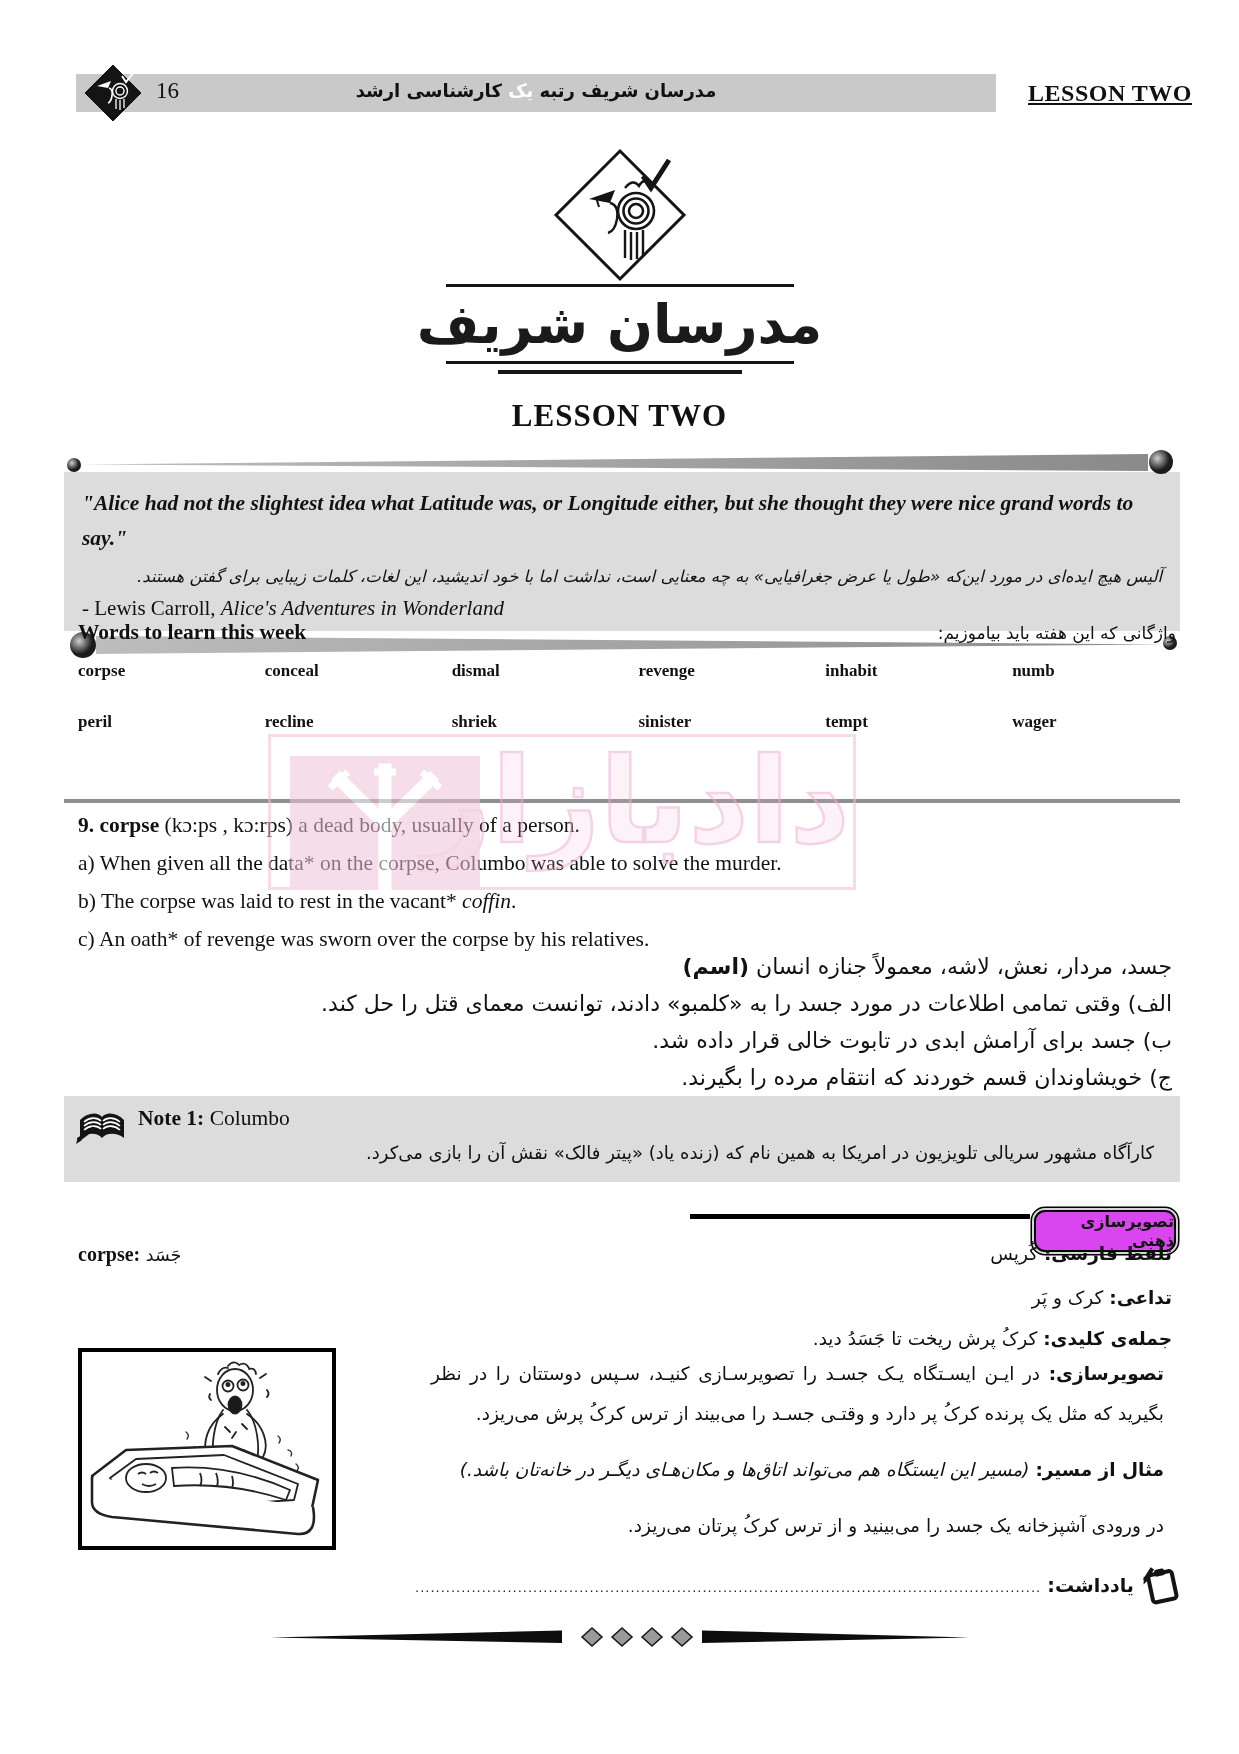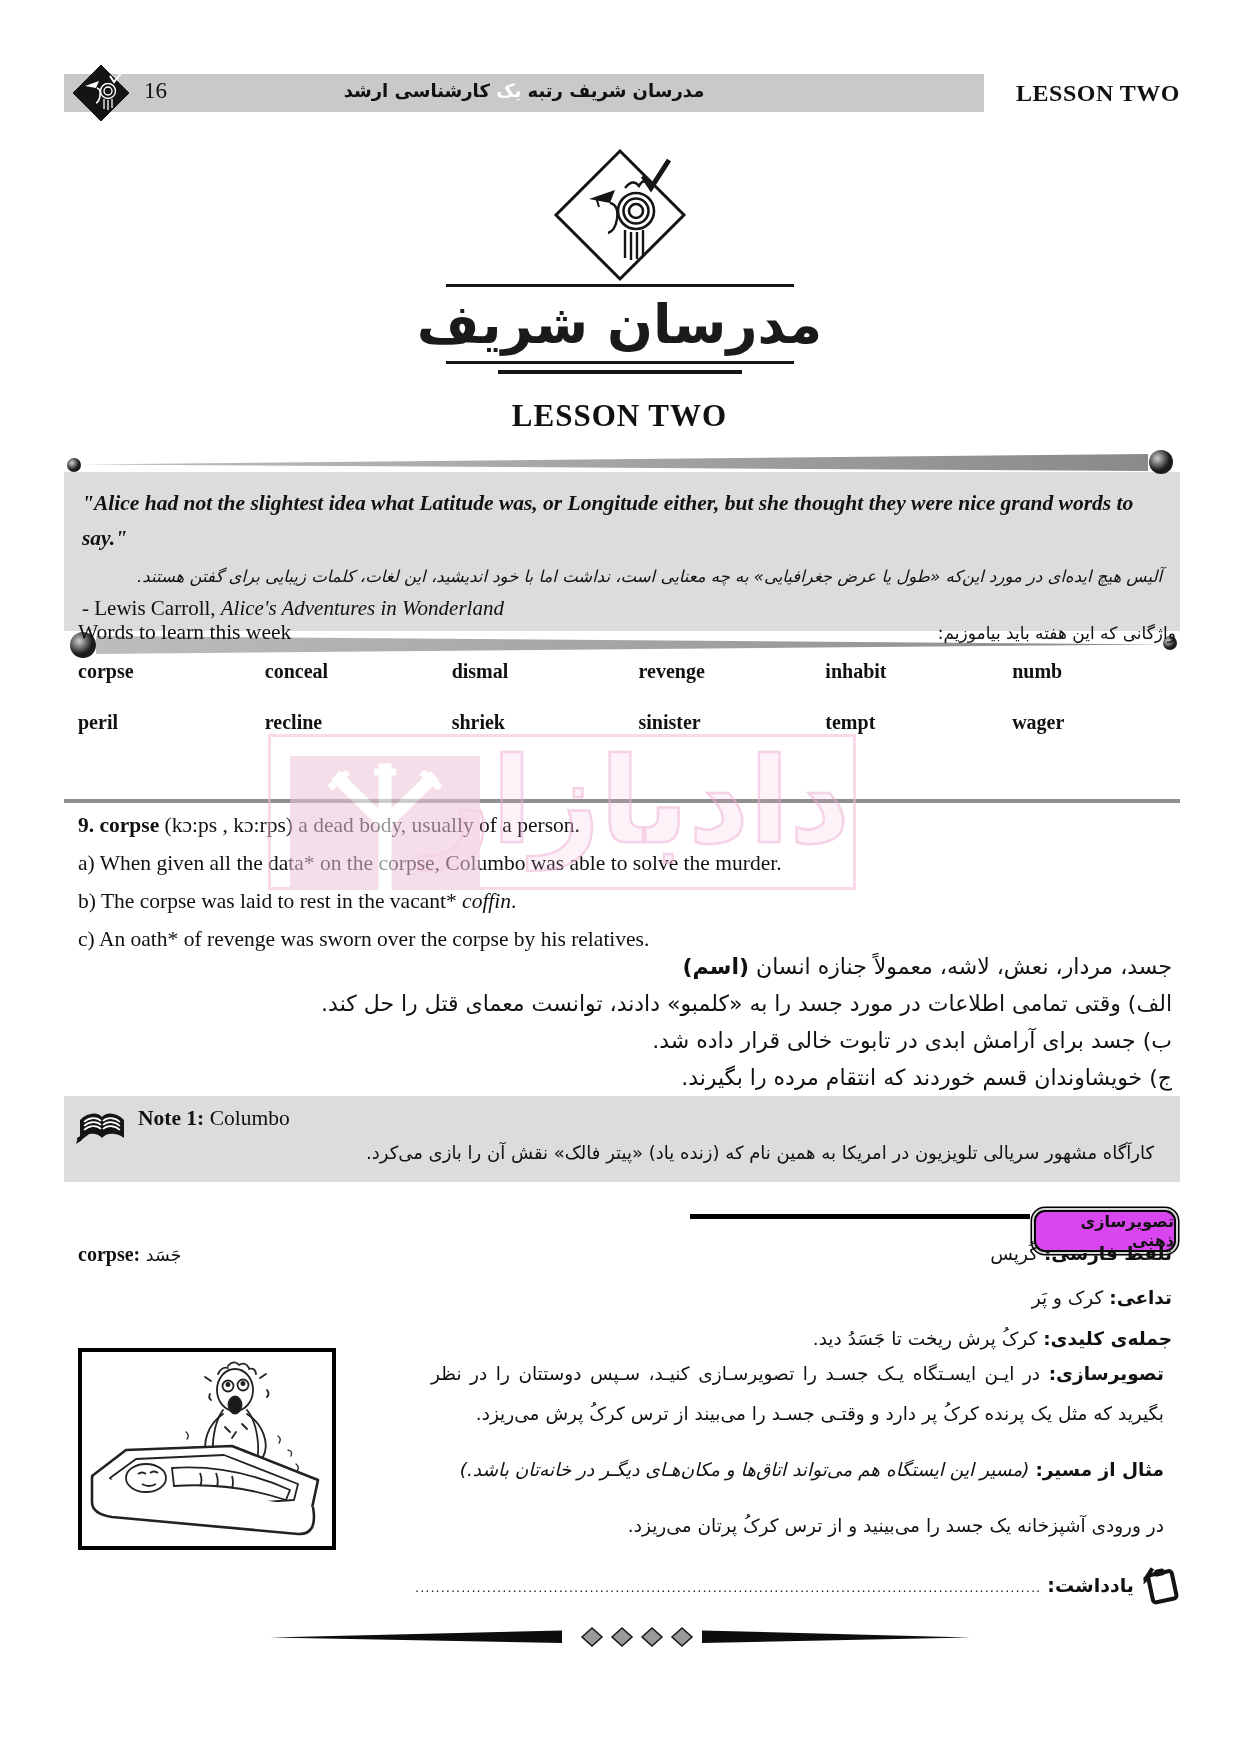--- a/index.html
+++ b/index.html
@@ -1,20 +1,20 @@
 <!DOCTYPE html>
 <html lang="fa"><head>
 <meta charset="utf-8">
 <style>
   html,body{margin:0;padding:0;background:#fff;}
   .page{position:relative;width:1239px;height:1754px;background:#fff;overflow:hidden;
         font-family:"Liberation Serif",serif;color:#111;}
   .fa{font-family:"DejaVu Sans",sans-serif;direction:rtl;}
   
-  .header{position:absolute;top:74px;left:64px;width:1116px;height:38px;display:flex;}
+  .header{position:absolute;top:74px;left:76px;width:1116px;height:38px;display:flex;text-decoration:underline;}
   .header-bar{position:relative;flex:0 0 920px;background:#c9c9c9;height:38px;}
   .header-logo{position:absolute;left:8px;top:-10px;}
   .page-num{position:absolute;left:80px;top:4px;font-size:23px;}
   .header-center{position:absolute;left:0;right:0;top:6px;text-align:center;
       font-family:"DejaVu Sans",sans-serif;font-weight:bold;font-size:18px;direction:rtl;}
   .hl-yellow{color:#fff;}
   .header-lesson{flex:1;text-align:right;font-weight:bold;font-size:24px;line-height:38px;
       letter-spacing:.5px;}
   
   .logo-block{position:absolute;top:148px;left:0;right:0;display:flex;flex-direction:column;align-items:center;}
@@ -25,24 +25,24 @@
   .lesson-title{font-weight:bold;font-size:31px;letter-spacing:1px;margin-top:24px;}
   
   .quote-wrap{position:absolute;top:449px;left:64px;width:1116px;}
   .quote-box{background:#dcdcdc;padding:10px 18px 8px 18px;margin-top:-3px;}
   .q-en{font-weight:bold;font-style:italic;font-size:21.5px;line-height:35px;margin:4px 0 0 0;}
   .q-fa{font-style:italic;font-size:16.5px;line-height:30px;margin:6px 0 0 0;text-align:right;}
   .q-attr{font-size:21px;margin:4px 0 2px 0;}
   
   .words{position:absolute;top:620px;left:64px;width:1116px;}
   .words-head{display:flex;justify-content:space-between;align-items:baseline;padding:0 4px 0 14px;}
-  .words-title-en{font-weight:normal;font-size:21.5px;}
+  .words-title-en{font-weight:bold;font-size:21.5px;}
   .words-title-fa{font-size:17px;}
   .word-grid{display:grid;grid-template-columns:repeat(6,1fr);row-gap:2px;margin-top:10px;
-      padding-left:14px;font-weight:bold;font-size:20px;line-height:32px;gap:19px;}
+      padding-left:14px;font-weight:bold;font-size:17px;line-height:32px;gap:19px;}
   .rule-gray{position:absolute;top:799px;left:64px;width:1116px;height:4px;background:#8f8f8f;}
   
   .entry-en{position:absolute;top:806px;left:64px;width:1116px;padding-left:14px;
       font-size:21.5px;line-height:38px;}
   .entry-fa{position:absolute;top:948px;left:64px;width:1108px;text-align:right;
       font-size:22px;line-height:37px;}
   .b{font-weight:bold;}
   .i{font-style:italic;}
   
   .note-box{position:absolute;top:1096px;left:64px;width:1116px;height:86px;background:#dcdcdc;}

